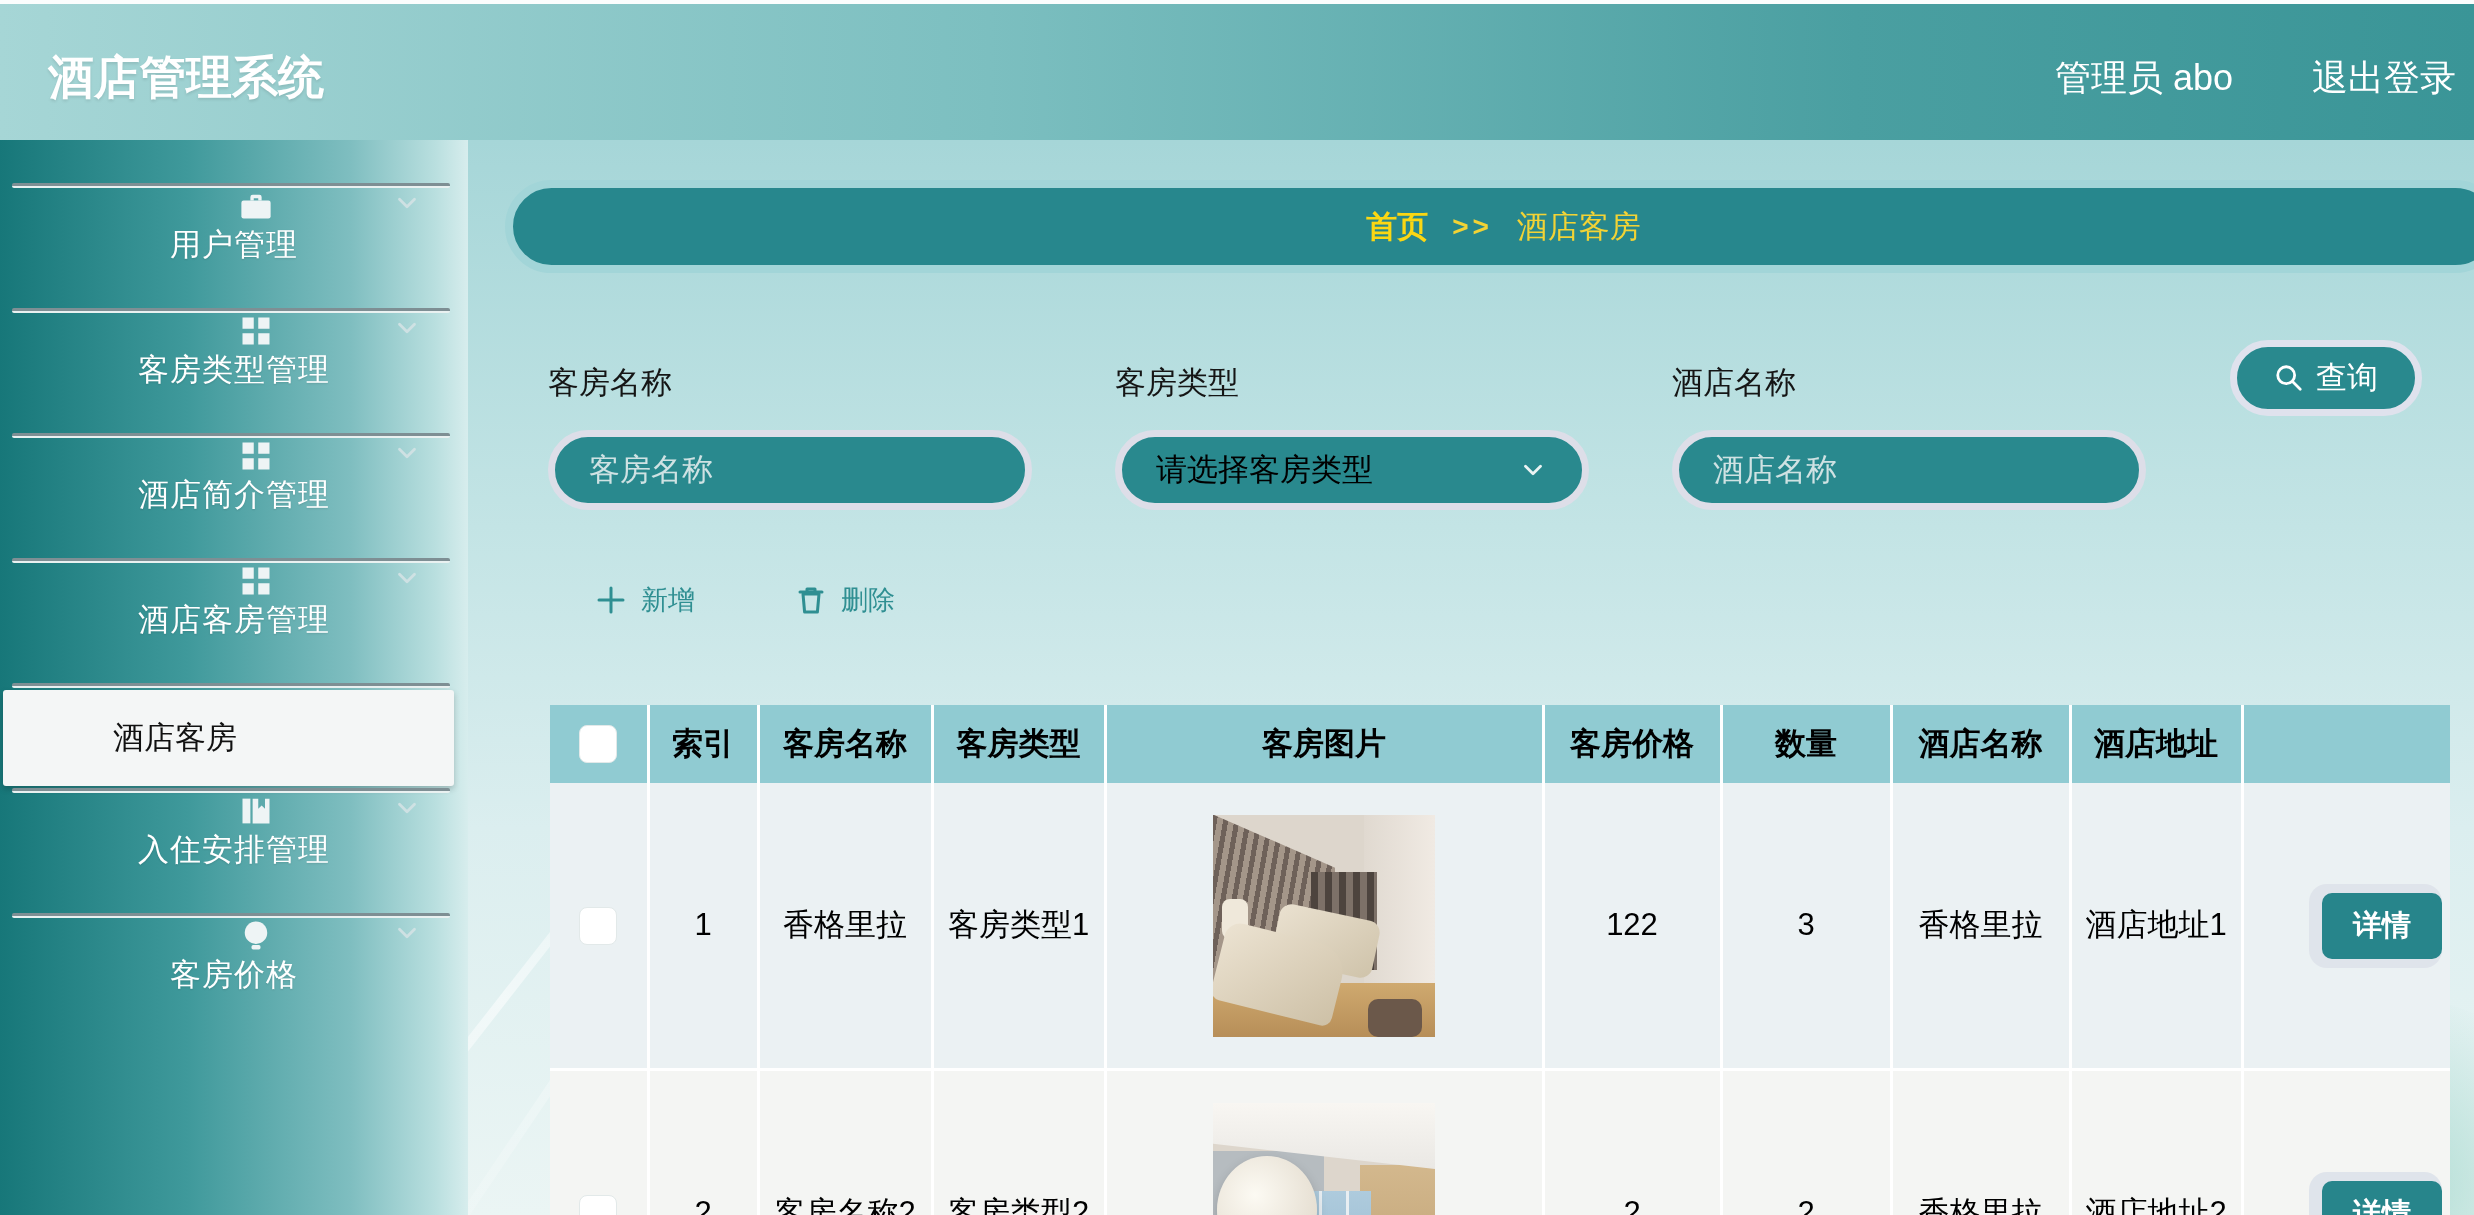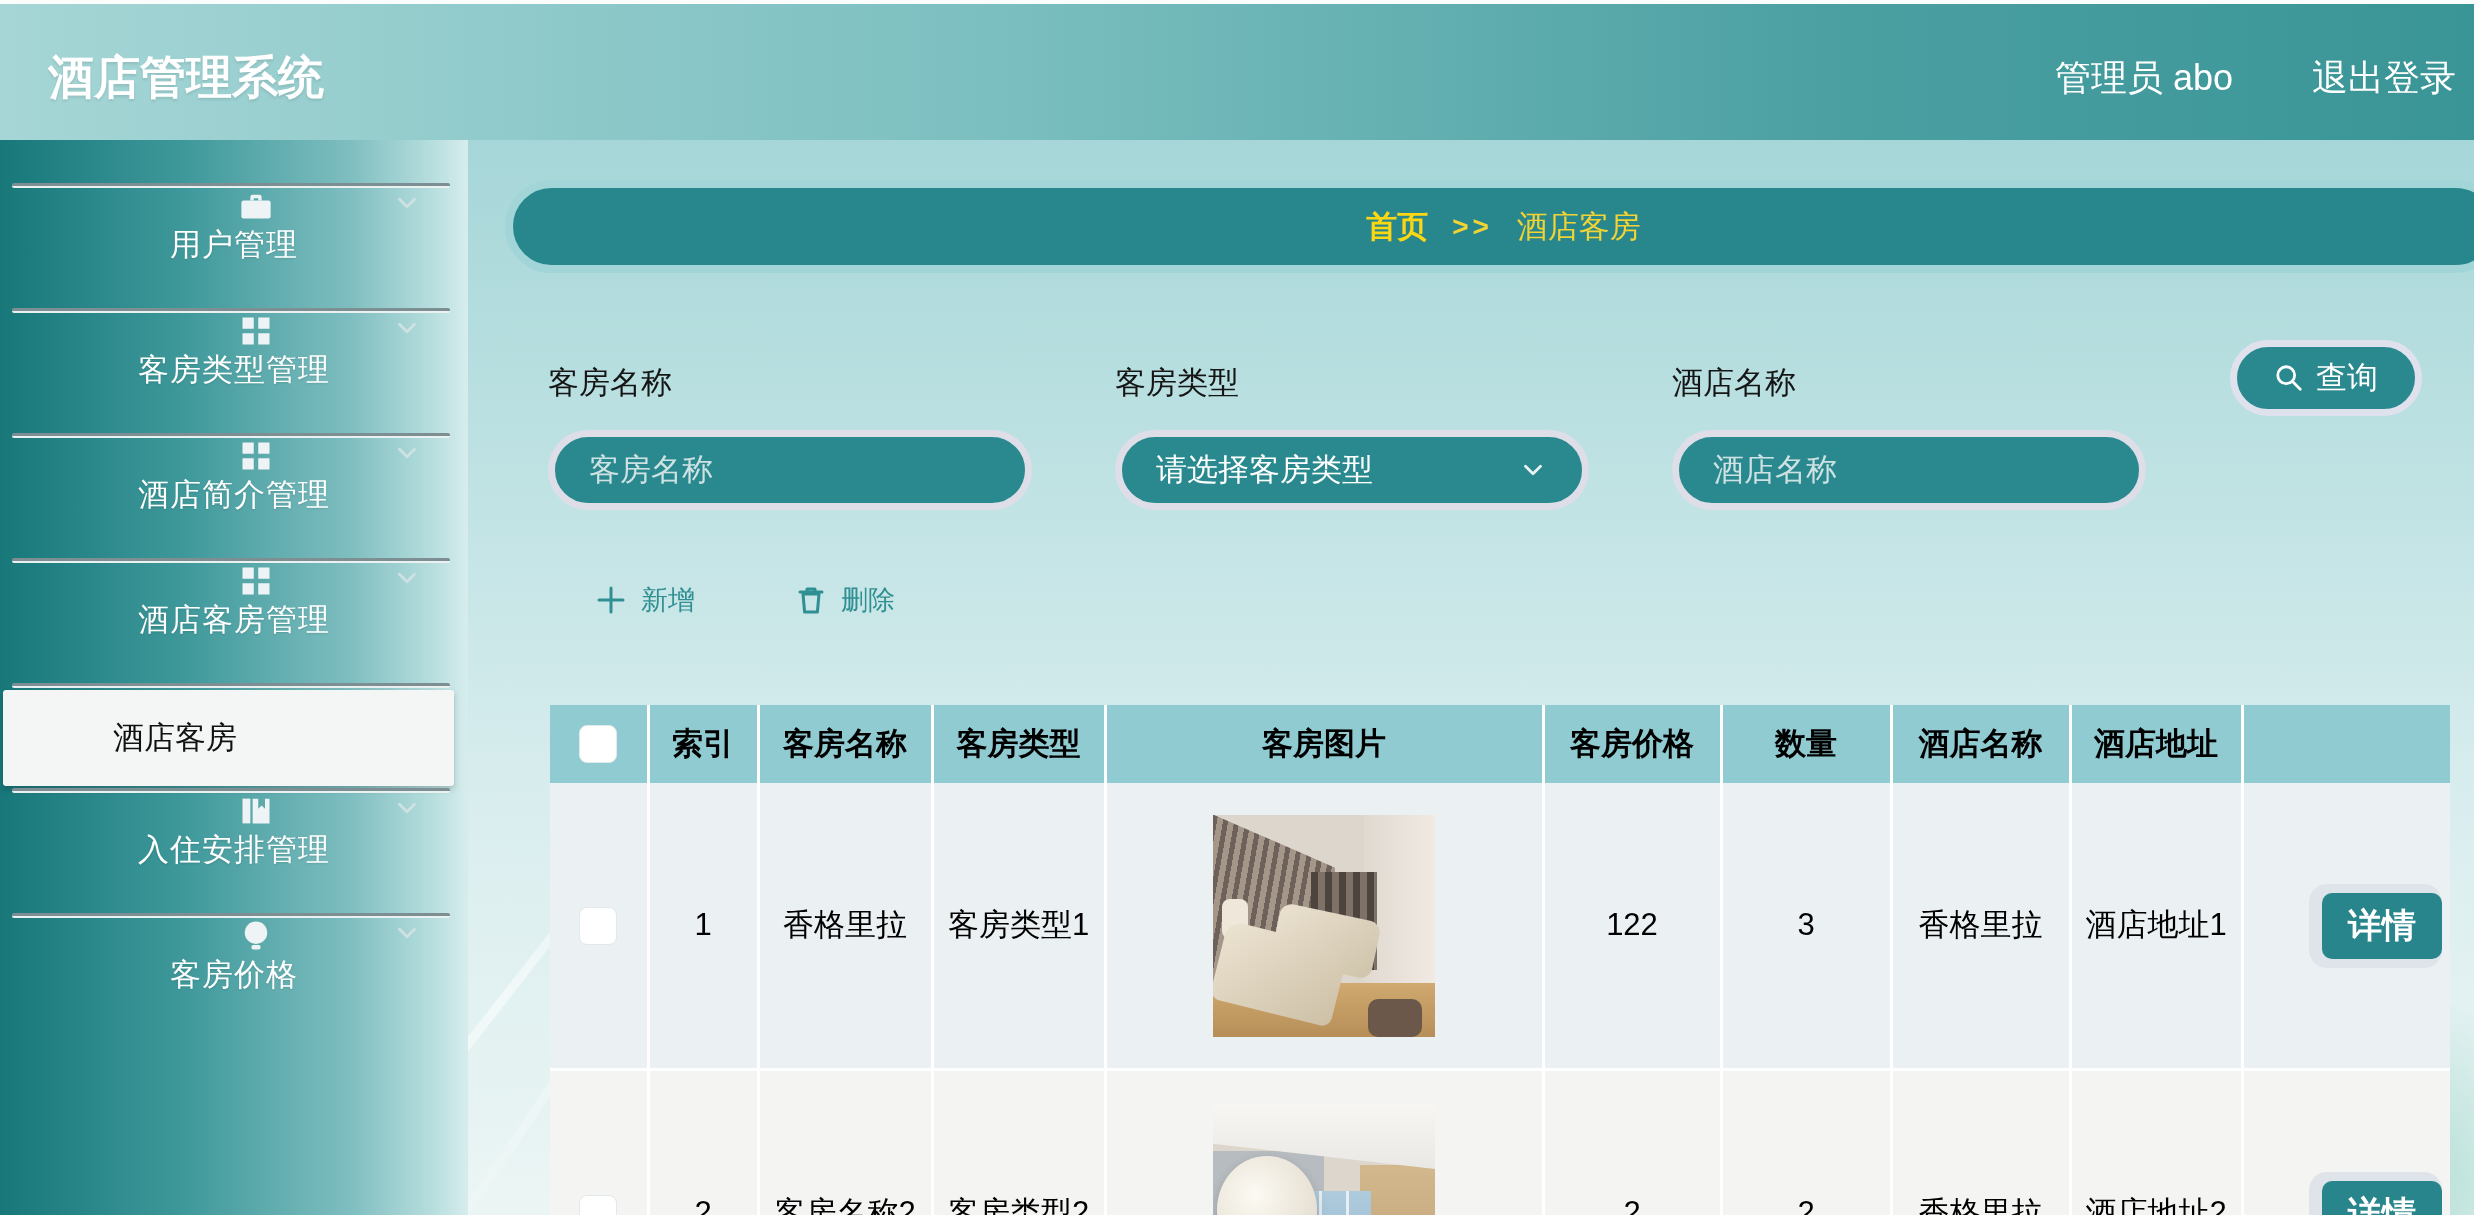--- a/index.html
+++ b/index.html
@@ -64,21 +64,21 @@
   .sg1{left:80px;width:484px;}
   .sg2{left:647px;width:474px;}
   .sg3{left:1204px;width:474px;}
   .pill-input{
     box-sizing:border-box;width:100%;height:80px;border-radius:40px;
     border:7px solid #dddee8;background:#29898e;color:#e9f3f3;
     font-size:31px;padding:0 34px;outline:none;font-family:"Liberation Sans",sans-serif;
   }
   .pill-input::placeholder{color:#cfe2e3;opacity:1;}
   .pill-select{display:flex;align-items:center;justify-content:space-between;cursor:pointer;}
-  .pill-select .ps-text{color:#ffffff;}
+  .pill-select .ps-text{color:#000000;}
   .pill-select svg{width:30px;height:30px;flex:0 0 30px;}
   .query-btn{
     position:absolute;left:1762px;top:200px;width:192px;height:76px;box-sizing:border-box;
     border:7px solid #dfe2ed;border-radius:40px;background:#29898e;color:#ffffff;
     font-size:31px;display:flex;align-items:center;justify-content:center;gap:12px;cursor:pointer;
     font-family:"Liberation Sans",sans-serif;
   }
   .query-btn svg{width:30px;height:30px;}
   
   .toolbar-btn{
@@ -133,21 +133,21 @@
   .pl-mullions{position:absolute;left:37%;top:40%;width:34%;height:60%;
     background:repeating-linear-gradient(90deg,rgba(236,242,245,0) 0 24px,#e8eef2 24px 27px);}
   .pl-curtain{position:absolute;left:31%;top:38%;width:8%;height:62%;background:#c9a09b;}
   .pl-orb{position:absolute;left:2%;top:24%;width:100px;height:108px;border-radius:50%;
     background:radial-gradient(circle at 38% 36%,#fcfaf3,#e6dfd2 70%,#d8d0c0);box-shadow:0 5px 12px rgba(0,0,0,.18);}
   
   .detail-wrap{display:flex;justify-content:flex-end;}
   .detail-outer{background:#dfe4eb;border-radius:18px;padding:9px 0 9px 13px;}
   .detail-btn{
     display:flex;align-items:center;justify-content:center;width:120px;height:66px;
-    background:#27858b;border:none;border-radius:10px;color:#ffffff;font-size:34px;font-weight:bold;
+    background:#27858b;border:none;border-radius:10px;color:#ffffff;font-size:29px;font-weight:bold;
     cursor:pointer;font-family:"Liberation Sans",sans-serif;
   }
   svg{display:block;}
 </style>
 </head>
 <body>
 
 <div id="app">
 
   <div class="header">

